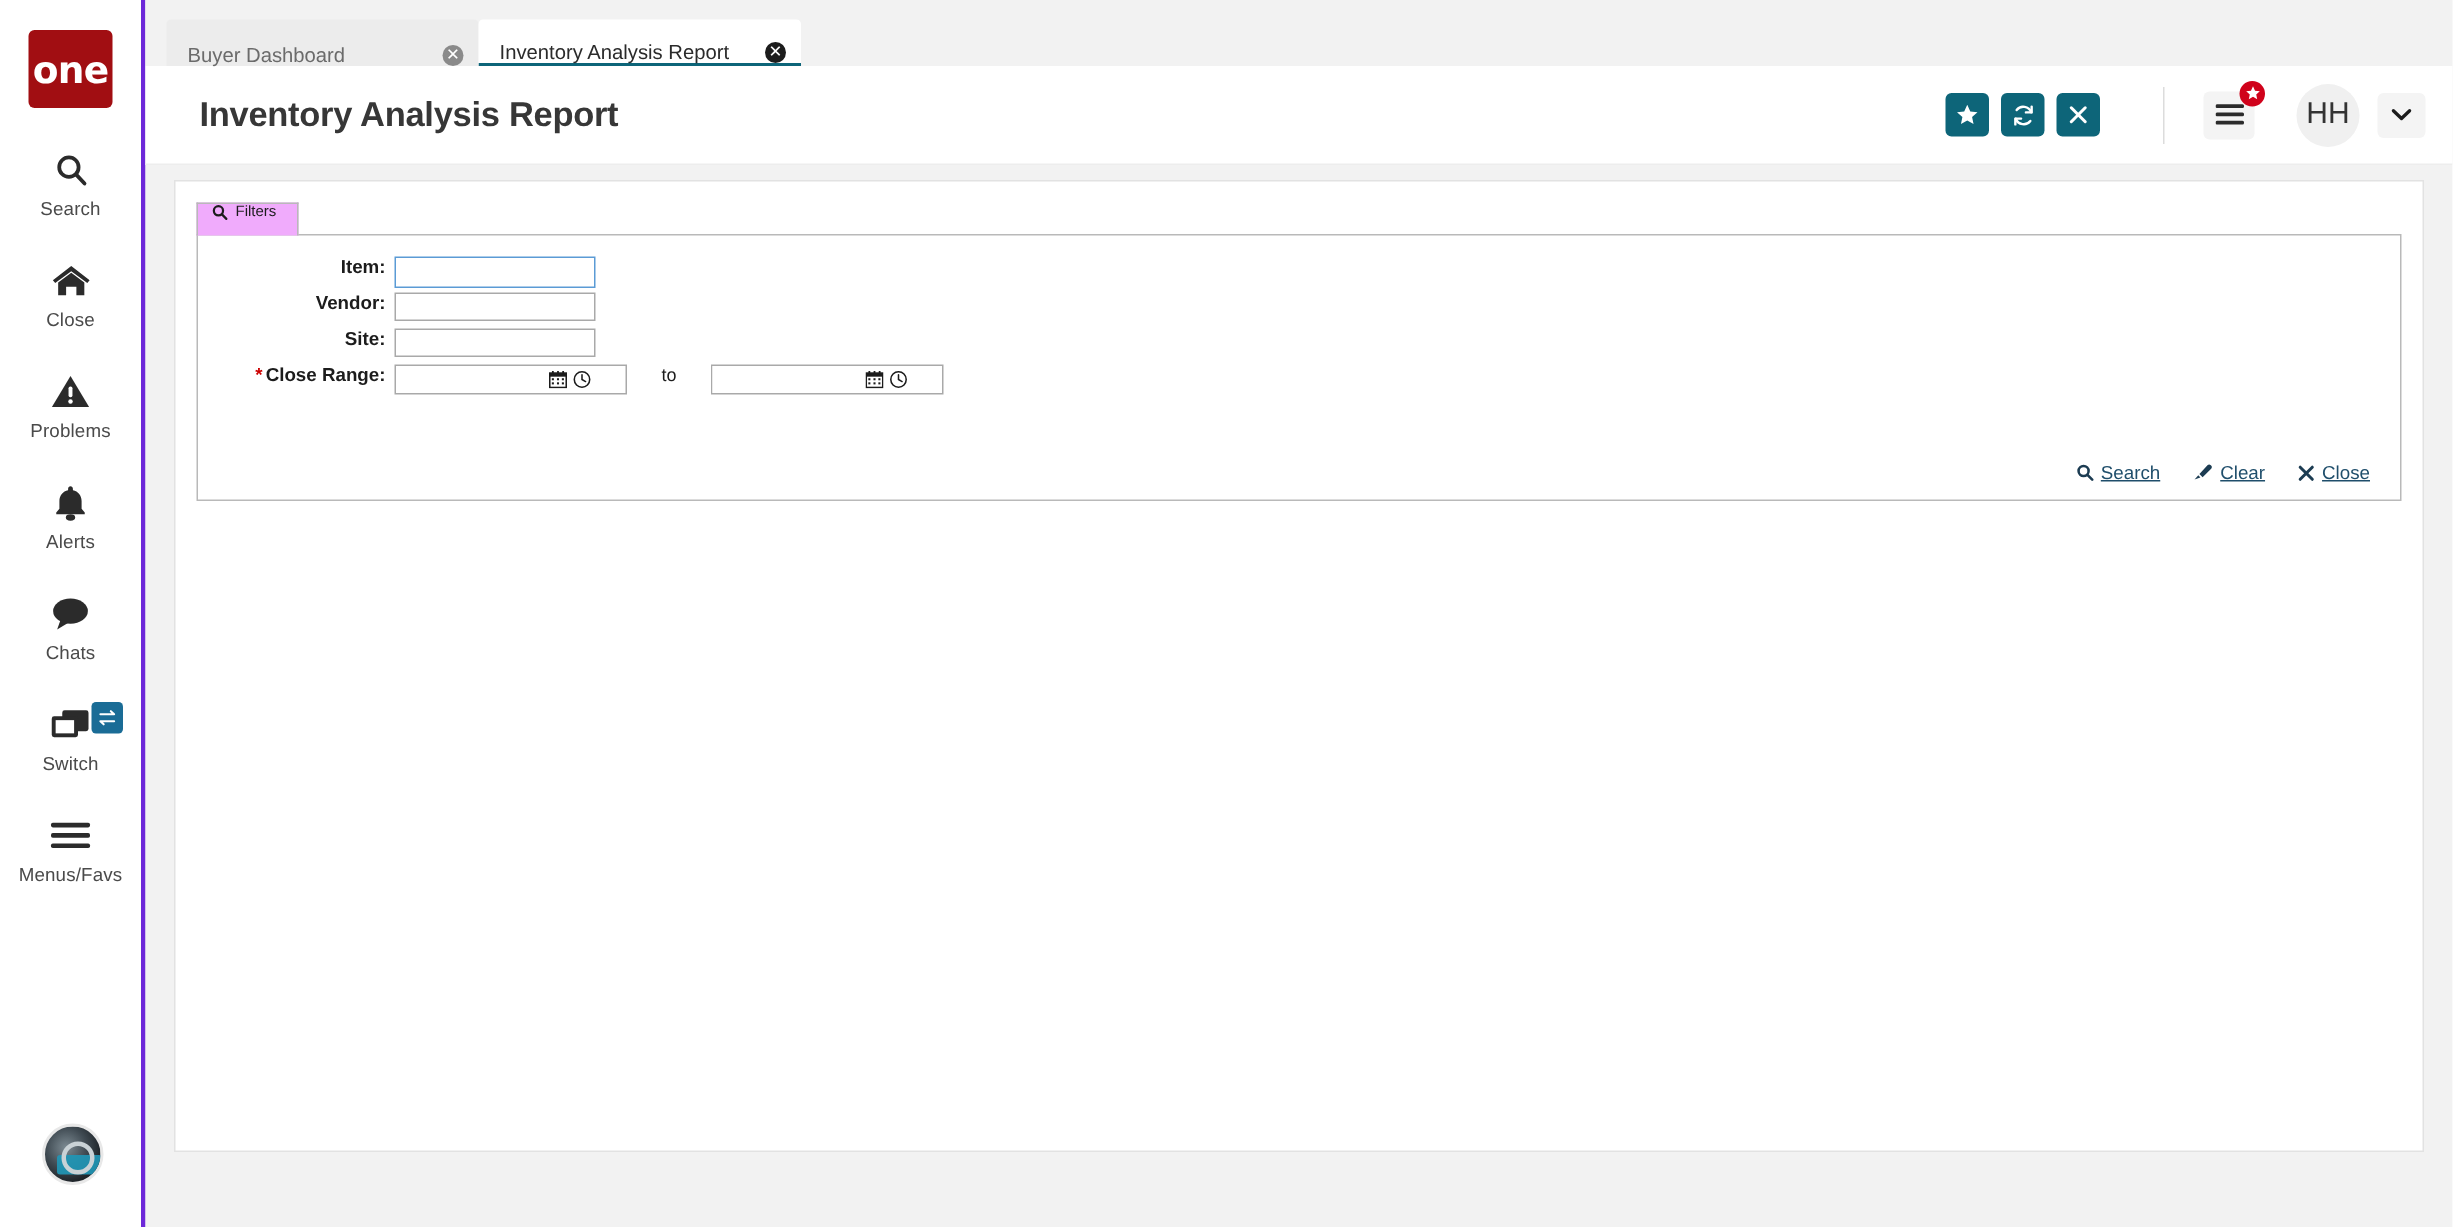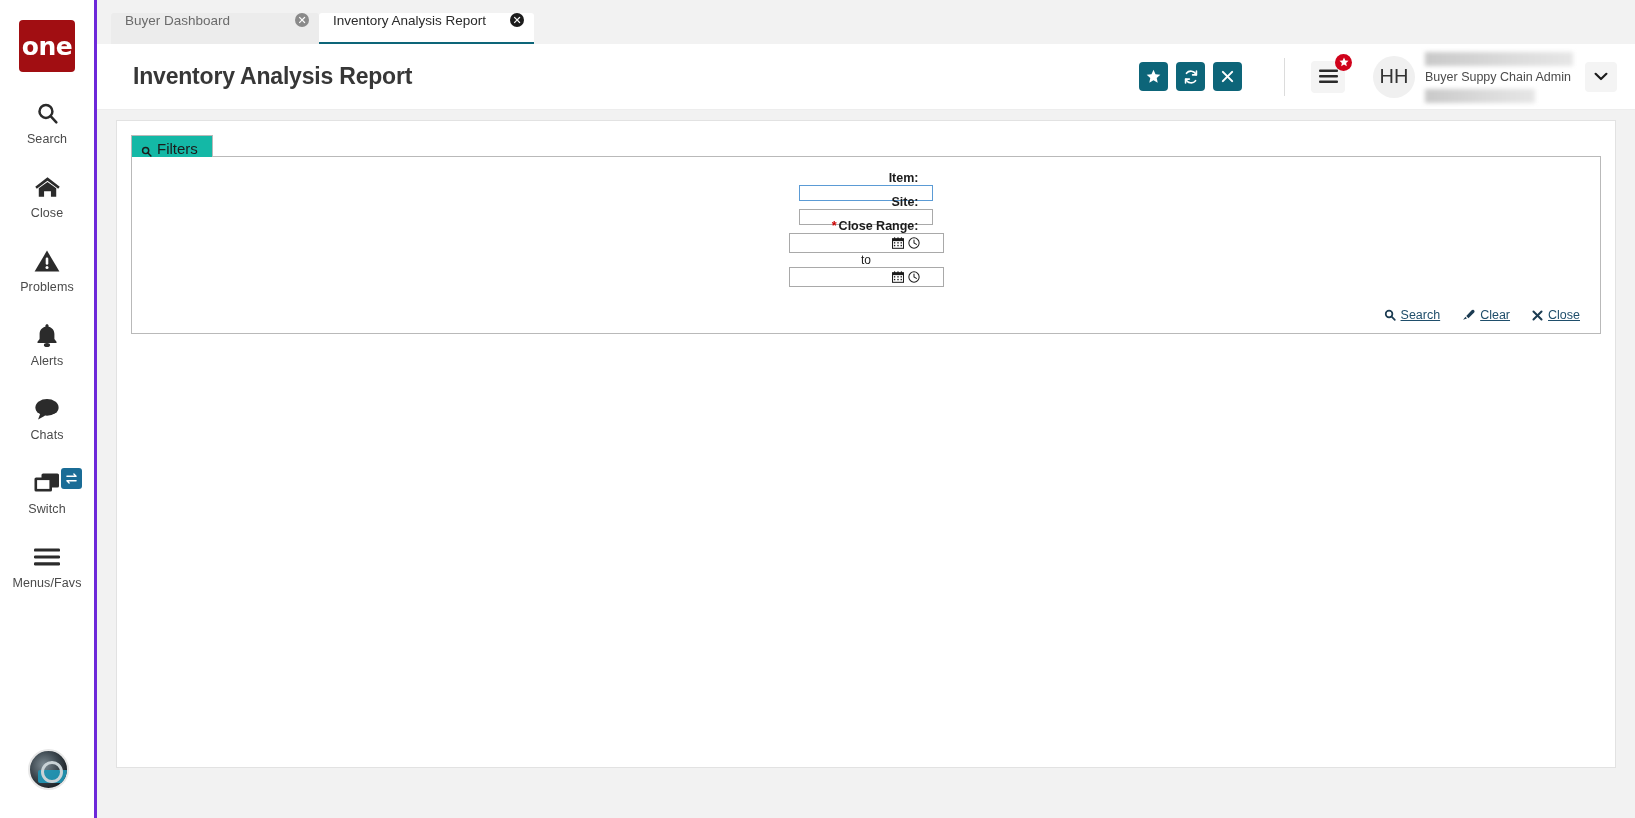--- a/index.html
+++ b/index.html
@@ -130,21 +130,21 @@
     height: 44px;
     padding-left: 14px;
     display: flex;
     align-items: flex-end;
     background: #f2f2f2;
   }
   .tab {
     height: 31px;
     min-width: 208px;
     display: flex;
-    align-items: flex-start;
+    align-items: flex-end;
     padding: 0 10px 0 14px;
     font-size: 13.5px;
     cursor: pointer;
     position: relative;
     border-top-left-radius: 3px;
     border-top-right-radius: 3px;
     margin-top: 16px;
   }
   .tab.inactive {
     background: #ececec;
@@ -273,47 +273,46 @@
     width: 100%;
     height: 648px;
     padding: 13px 14px 0 14px;
   }
 
   
   .filters-tabrow { display: flex; align-items: flex-end; height: 22px; }
   .filters-tab {
     border: 1px solid #b9b9b9;
     border-bottom: none;
-    background: #14b8a6;
+    background: #f0abfc;
     height: 22px;
     padding: 0 14px 0 9px;
     display: flex;
-    align-items: flex-end;
+    align-items: flex-start;
     gap: 5px;
-    font-size: 15px;
+    font-size: 10px;
     color: #1c1c1c;
     position: relative;
     top: 1px;
     z-index: 3;
     cursor: pointer;
   }
   .filters-body {
     border: 1px solid #b9b9b9;
     background: #fff;
     padding: 14px 14px 11px 14px;
     min-height: 178px;
     display: flex;
     flex-direction: column;
   }
   .frow {
     display: flex;
-    align-items: center;
+    align-items: flex-start;
     height: 24px;
     margin-bottom: 0px;
-    flex-direction: column;
   }
   .flabel {
     width: 117px;
     text-align: right;
     font-size: 12.5px;
     font-weight: 700;
     color: #1c1c1c;
     padding-right: 6px;
     white-space: nowrap;
   }
@@ -531,25 +530,20 @@
         </span>
         <span class="menu-badge">
           <svg width="10" height="10" viewBox="0 0 20 19" fill="#fff">
               <path d="M10 0.6l2.7 5.9 6.4.7-4.8 4.3 1.3 6.3L10 14.6l-5.6 3.2 1.3-6.3L.9 7.2l6.4-.7z"></path>
             </svg>
         </span>
       </div>
 
       <div class="avatar-circle">HH</div>
 
-      <div class="user-block">
-        <div class="user-redact redact-top"></div>
-        <div class="user-name">Buyer Suppy Chain Admin</div>
-        <div class="user-redact redact-bottom"></div>
-      </div>
 
       <div class="caret-btn">
         <span>
           <svg width="14" height="9" viewBox="0 0 14 9" fill="none" stroke="#1c1c1c" stroke-width="2.2" stroke-linecap="round" stroke-linejoin="round">
               <polyline points="1.6,1.8 7,7 12.4,1.8"></polyline>
             </svg>
         </span>
       </div>
     </div>
 
@@ -568,20 +562,24 @@
           </div>
         </div>
 
         <div class="filters-body">
 
           <div class="frow">
             <div class="flabel">Item:</div>
             <input class="ftext focused" type="text" autofocus="" value="" style="">
           </div>
 
+          <div class="frow">
+            <div class="flabel">Vendor:</div>
+            <input class="ftext" type="text" value="" style="">
+          </div>
 
 
           <div class="frow">
             <div class="flabel">Site:</div>
             <input class="ftext" type="text" value="" style="">
           </div>
 
 
           <div class="frow">
             <div class="flabel">

